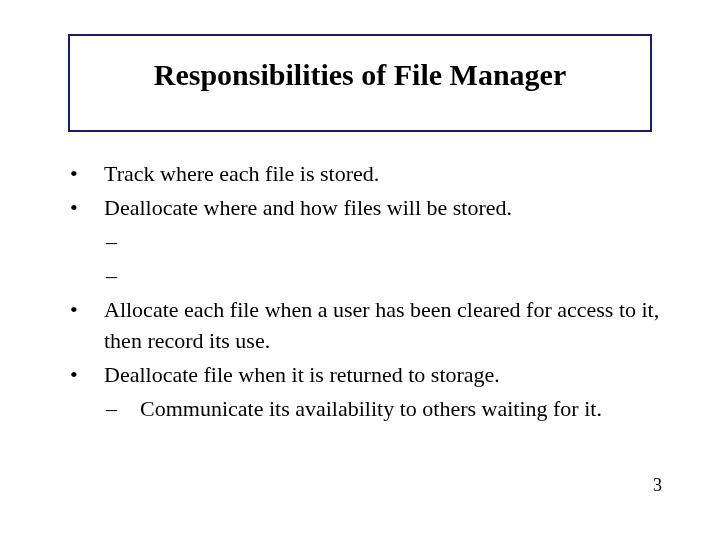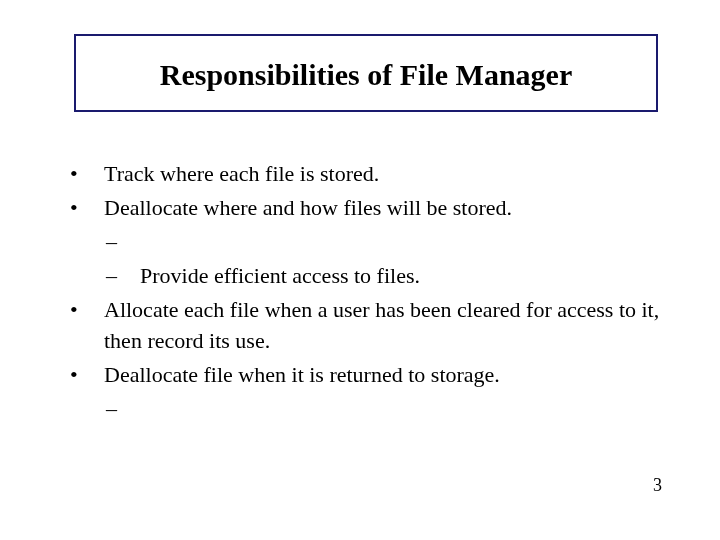--- a/index.html
+++ b/index.html
@@ -7,24 +7,24 @@
       width: 720px;
       height: 540px;
       background: #ffffff;
       font-family: "Times New Roman", Times, serif;
       color: #000;
       position: relative;
     }
     .title-box {
       position: absolute;
       top: 34px;
-      left: 74px;
+      left: 68px;
       width: 584px;
       border: 2px solid #1a1a6e;
-      padding: 22px 10px 18px 10px;
+      padding: 22px 10px 38px 10px;
       text-align: center;
     }
     .title-box h1 {
       font-size: 30px;
       font-weight: bold;
     }
     .content {
       position: absolute;
       top: 158px;
       left: 68px;
@@ -89,33 +89,33 @@
 
   <div class="lvl1">
     <span class="bullet">•</span>
     <span class="text">Deallocate where and how files will be stored.</span>
   </div>
   <div class="lvl2">
     <span class="dash">–</span>
   </div>
   <div class="lvl2">
     <span class="dash">–</span>
-    <span class="text">Provide efficient access to files.</span>
   </div>
 
   <div class="lvl1">
     <span class="bullet">•</span>
     <span class="text">Allocate each file when a user has been cleared for access to it, then record its use.</span>
   </div>
 
   <div class="lvl1">
     <span class="bullet">•</span>
     <span class="text">Deallocate file when it is returned to storage.</span>
   </div>
   <div class="lvl2">
     <span class="dash">–</span>
+    <span class="text">Communicate its availability to others waiting for it.</span>
   </div>
 
 </div>
 
 <div class="footer-left">
 </div>
 <div class="footer-right">3</div>
 
 </body></html>

